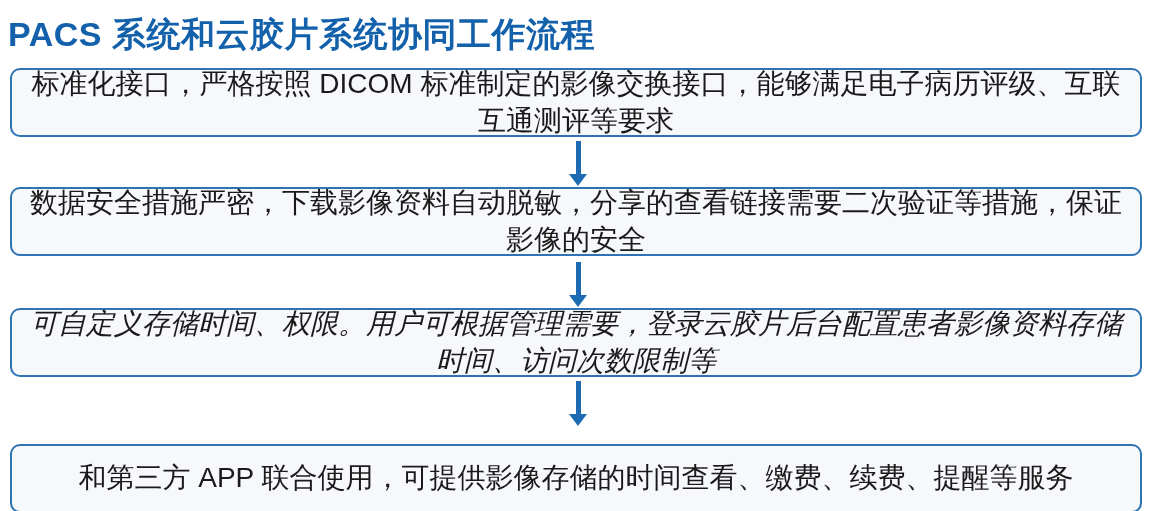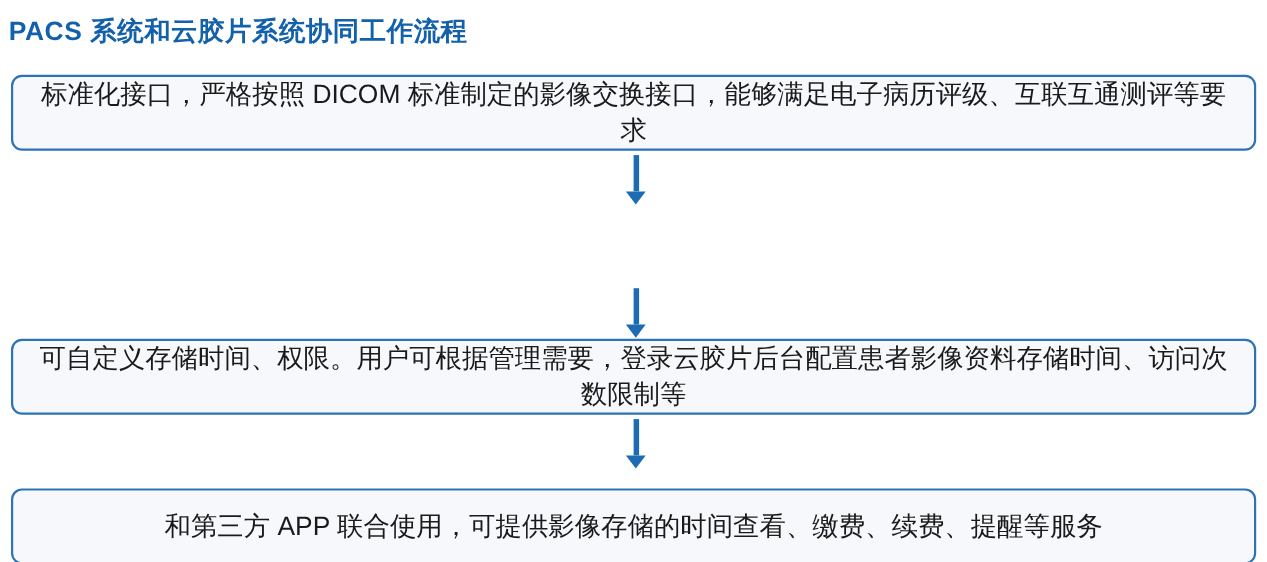--- a/index.html
+++ b/index.html
@@ -17,46 +17,46 @@
     width: 1152px;
     height: 511px;
     background: var(--page-bg);
     font-family: "Liberation Sans", "DejaVu Sans", sans-serif;
     overflow: hidden;
   }
   .title {
     position: absolute;
     left: 8px;
     top: 12px;
-    font-size: 24px;
+    font-size: 34px;
     font-weight: bold;
     color: var(--title-color);
     letter-spacing: 0.5px;
     white-space: nowrap;
   }
   .step-box {
     position: absolute;
     left: 10px;
     width: 1132px;
     height: 69px;
     border: 2px solid var(--box-border);
     border-radius: 10px;
     background: var(--box-fill);
     display: flex;
     align-items: center;
     justify-content: center;
     text-align: center;
-    font-size: 24px;
+    font-size: 28px;
     color: var(--text-color);
     padding: 12px 14px;
     line-height: 1.3;
   }
   .step-1 { top: 68px; }
   .step-2 { top: 187px; }
-  .step-3 { top: 308px; }
+  .step-3 { top: 308px; font-style: italic; }
   .step-4 { top: 428px; margin-top: 16px; }
   .arrow-down {
     position: absolute;
     left: 569px;
     width: 18px;
     display: flex;
     flex-direction: column;
     align-items: center;
   }
   .arrow-1 { top: 141px; }
@@ -84,20 +84,23 @@
 
   <div class="step-box step-1">
     <span>标准化接口，严格按照 DICOM 标准制定的影像交换接口，能够满足电子病历评级、互联互通测评等要求</span>
   </div>
 
   <div class="arrow-down arrow-1">
     <div class="stem"></div>
     <div class="head"></div>
   </div>
 
+  <div class="step-box step-2">
+    <span>数据安全措施严密，下载影像资料自动脱敏，分享的查看链接需要二次验证等措施，保证影像的安全</span>
+  </div>
 
   <div class="arrow-down arrow-2">
     <div class="stem"></div>
     <div class="head"></div>
   </div>
 
   <div class="step-box step-3">
     <span>可自定义存储时间、权限。用户可根据管理需要，登录云胶片后台配置患者影像资料存储时间、访问次数限制等</span>
   </div>
 

